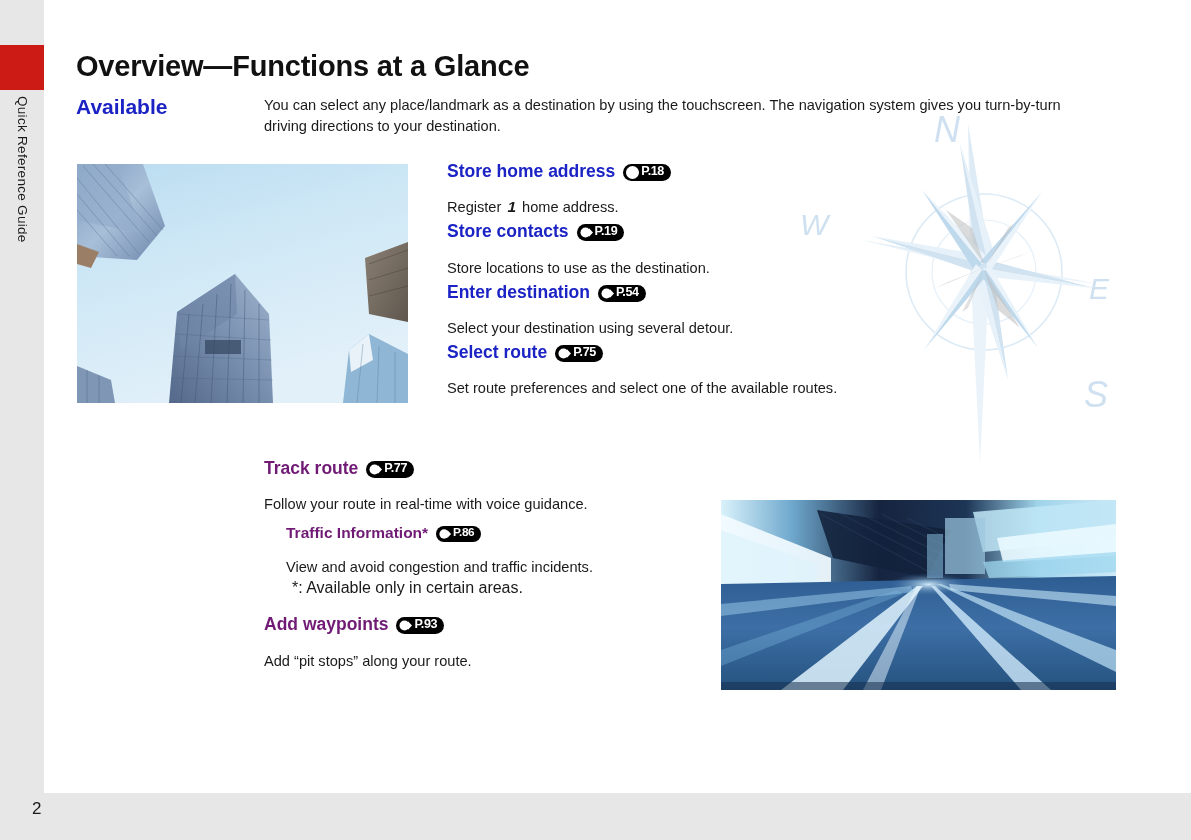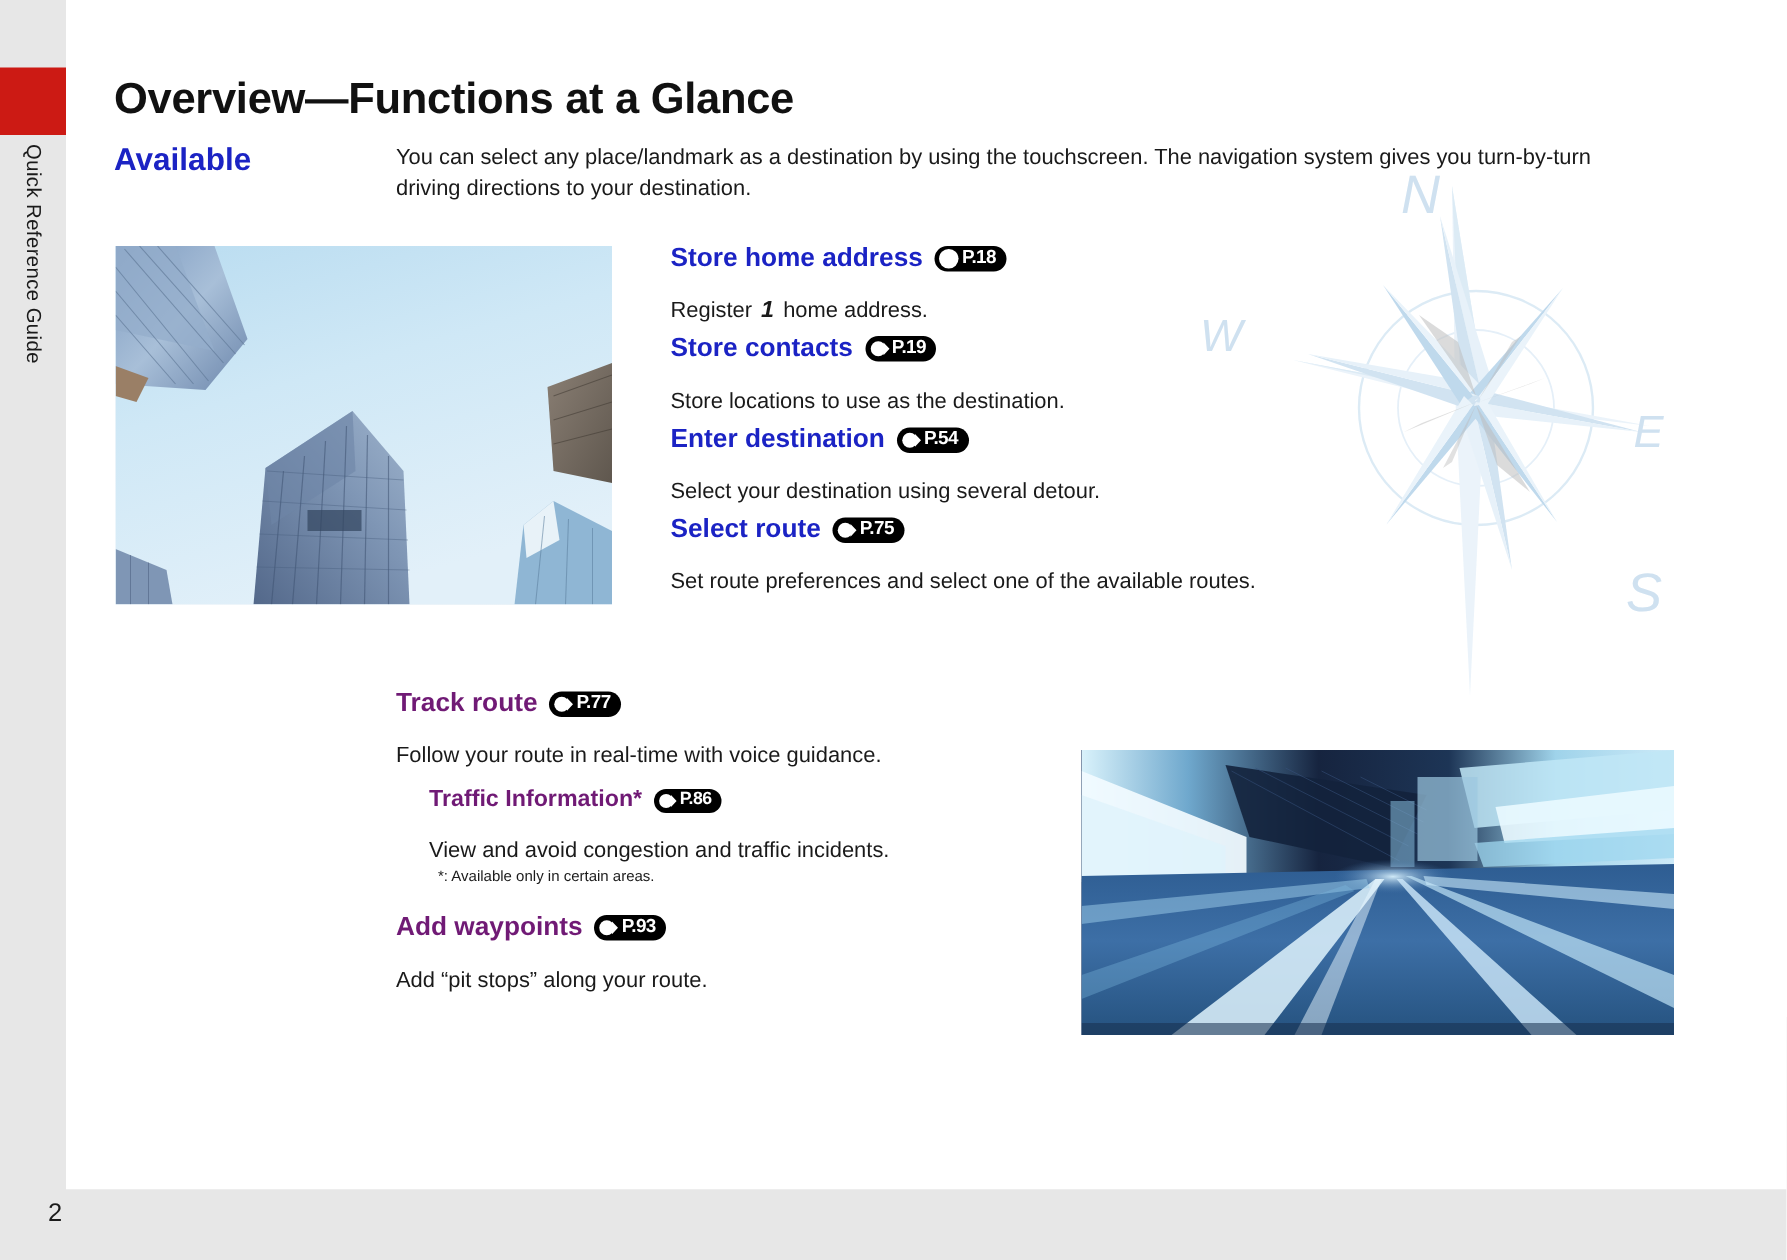--- a/index.html
+++ b/index.html
@@ -180,21 +180,21 @@
   }
 
   
   .feature-sub {
     margin-left: 22px;
     margin-top: 10px;
   }
   .feature-sub .feature-title { font-size: 15.5px; }
   .feature-sub .feature-desc { font-size: 14.6px; }
   .footnote {
-    font-size: 10px;
+    font-size: 16px;
     color: #1a1a1a;
     margin-top: 2px;
     margin-left: 6px;
   }
 
   .gap-lg { margin-top: 22px; }
   .gap-md { margin-top: 18px; }
 
   
   .pref {

